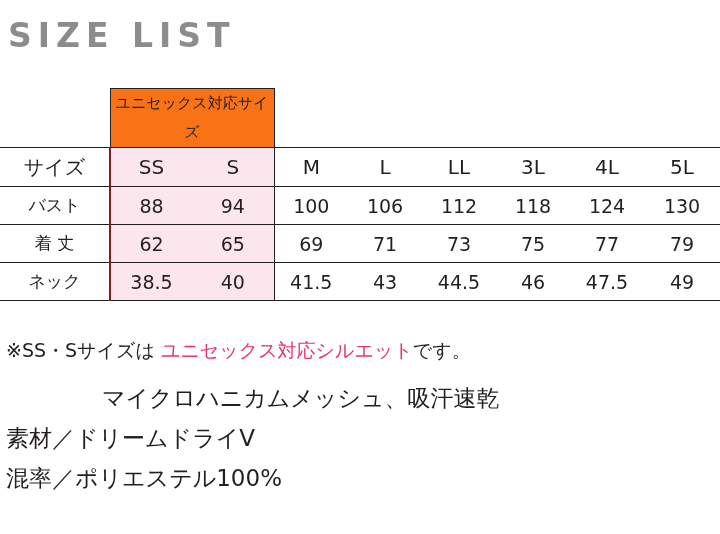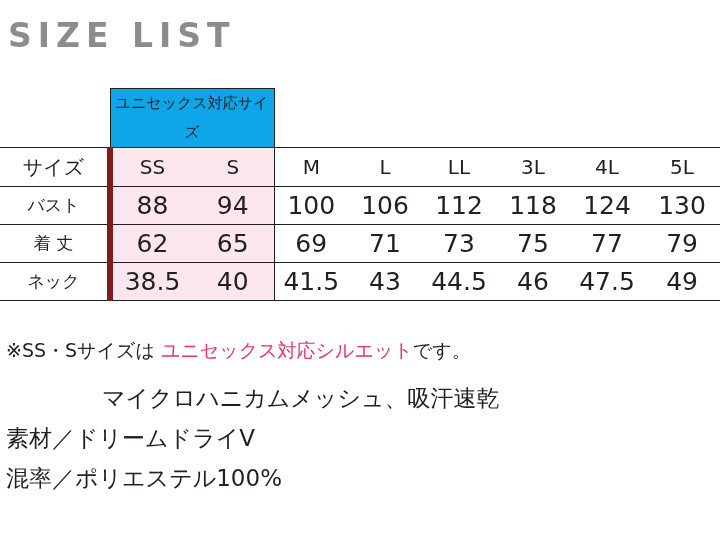--- a/index.html
+++ b/index.html
@@ -52,21 +52,21 @@
     padding: 0;
     margin: 0;
   }
 
   
   .banner-row td {
     height: 30px;
     vertical-align: bottom;
   }
   .banner-cell {
-    background: #0ea5e9;
+    background: #f97316;
     border-top: 1px solid #231f20;
     border-left: 1px solid #231f20;
     border-right: 1px solid #231f20;
     text-align: center;
     font-size: 15px;
     color: #231f20;
     height: 29px;
     box-sizing: border-box;
     line-height: 29px;
     font-family: "DejaVu Sans", sans-serif;
@@ -82,34 +82,34 @@
 
   td.rowlabel {
     font-size: 17px;
     text-align: center;
     padding-left: 10px;
     font-family: "DejaVu Sans", sans-serif;
     border-bottom: 1px solid #231f20;
     color: #231f20;
   }
   td.cell {
-    font-size: 25px;
+    font-size: 19px;
     text-align: center;
     border-bottom: 1px solid #231f20;
     color: #231f20;
     font-family: "DejaVu Sans", sans-serif;
   }
   td.head {
     font-size: 20px;
   }
   td.pink {
     background: #fbe6ee;
   }
   td.pinkborder-left {
-    border-left: 6px solid #7f1d1d;
+    border-left: 2px solid #7f1d1d;
   }
   td.pinkborder-right {
     border-right: 1px solid #231f20;
   }
   tr.topline td {
     border-top: 1px solid #231f20;
   }
 
   
   .note {

